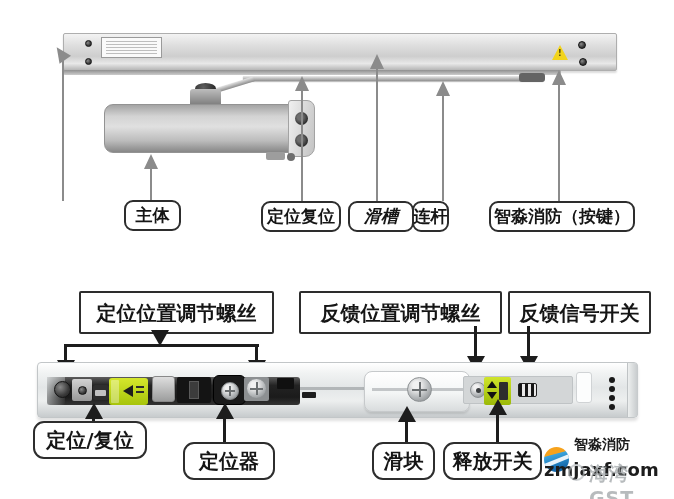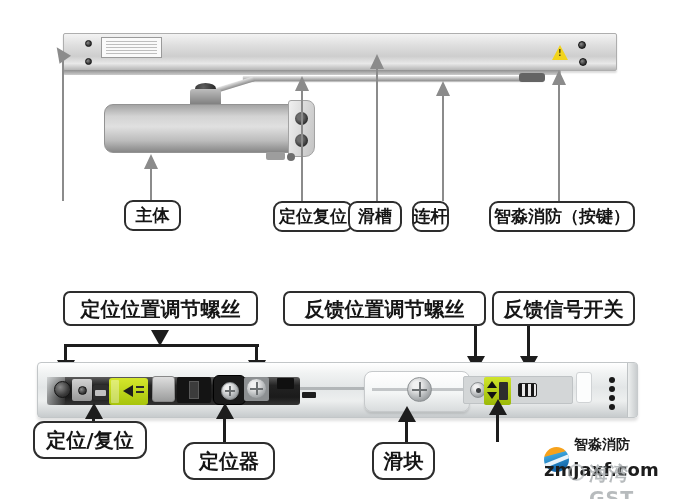--- a/index.html
+++ b/index.html
@@ -4,21 +4,21 @@
 <style>
   html,body{margin:0;padding:0;background:#fff;}
   .stage{position:relative;width:674px;height:499px;background:#ffffff;overflow:hidden;
          font-family:"DejaVu Sans","Liberation Sans",sans-serif;}
   .abs{position:absolute;}
   
   .lbl{position:absolute;box-sizing:border-box;display:flex;align-items:center;justify-content:center;
        background:#fff;border:2px solid #2d2d2d;border-radius:9px;font-weight:700;color:#151515;
        white-space:nowrap;line-height:1;}
   .lblA{height:31px;font-size:17px;}
-  .lblB{height:35px;font-size:20px;border-width:2.5px;border-radius:7px;}
+  .lblB{height:43px;font-size:20px;border-width:2.5px;border-radius:2px;margin-left:16px;}
   .lblC{height:38px;font-size:20px;border-width:2.5px;border-radius:11px;}
   
   .tg{position:absolute;width:0;height:0;border-left:7px solid transparent;border-right:7px solid transparent;border-bottom:15px solid #8b8b8b;}
   .tbu{position:absolute;width:0;height:0;border-left:9px solid transparent;border-right:9px solid transparent;border-bottom:16px solid #1d1d1d;}
   .tbd{position:absolute;width:0;height:0;border-left:9px solid transparent;border-right:9px solid transparent;border-top:16px solid #1d1d1d;}
   .vg{position:absolute;width:2px;background:#8b8b8b;}
   .vb{position:absolute;width:3px;background:#1d1d1d;}
   .hb{position:absolute;height:3px;background:#1d1d1d;}
   
   .screw-dark{position:absolute;border-radius:50%;background:radial-gradient(circle at 35% 35%,#8a8a8a,#3a3a3a 60%,#1f1f1f);border:1px solid #141414;box-sizing:border-box;}
@@ -69,22 +69,22 @@
   <div class="tg" style="left:295px;top:76px;"></div>
   <div class="vg" style="left:301px;top:90px;height:111px;"></div>
   <div class="tg" style="left:370px;top:54px;"></div>
   <div class="vg" style="left:376px;top:68px;height:133px;"></div>
   <div class="tg" style="left:436px;top:81px;"></div>
   <div class="vg" style="left:442px;top:95px;height:106px;"></div>
   <div class="tg" style="left:552px;top:70px;"></div>
   <div class="vg" style="left:558px;top:84px;height:117px;"></div>
 
   <div class="lbl lblA" style="left:124px;top:200px;width:57px;">主体</div>
-  <div class="lbl lblA" style="left:261px;top:201px;width:80px;margin-left:12px;">定位复位</div>
-  <div class="lbl lblA" style="left:348px;top:201px;width:54px;">滑槽</div>
+  <div class="lbl lblA" style="left:261px;top:201px;width:80px;">定位复位</div>
+  <div class="lbl lblA" style="left:348px;top:201px;width:66px;font-style:italic;">滑槽</div>
   <div class="lbl lblA" style="left:412px;top:201px;width:37px;">连杆</div>
   <div class="lbl lblA" style="left:489px;top:201px;width:146px;">智淼消防（按键）</div>
 
   <div class="lbl lblB" style="left:63px;top:291px;width:195px;">定位位置调节螺丝</div>
   <div class="lbl lblB" style="left:283px;top:291px;width:203px;">反馈位置调节螺丝</div>
   <div class="lbl lblB" style="left:492px;top:291px;width:143px;">反馈信号开关</div>
 
   <div class="tbd" style="left:151px;top:330px;"></div>
   <div class="hb" style="left:64px;top:344px;width:195px;"></div>
   <div class="vb" style="left:64px;top:346px;height:14px;"></div>
@@ -155,20 +155,21 @@
   <div class="tbu" style="left:216px;top:403px;"></div>
   <div class="vb" style="left:223px;top:418px;height:24px;"></div>
   <div class="tbu" style="left:398px;top:406px;"></div>
   <div class="vb" style="left:405px;top:421px;height:21px;"></div>
   <div class="tbu" style="left:489px;top:399px;"></div>
   <div class="vb" style="left:496px;top:414px;height:28px;"></div>
 
   <div class="lbl lblC" style="left:33px;top:421px;width:114px;">定位/复位</div>
   <div class="lbl lblC" style="left:183px;top:442px;width:92px;">定位器</div>
   <div class="lbl lblC" style="left:372px;top:442px;width:63px;">滑块</div>
+  <div class="lbl lblC" style="left:443px;top:442px;width:99px;">释放开关</div>
 
   <div class="abs" style="left:544px;top:447px;width:25px;height:25px;border-radius:50%;background:linear-gradient(165deg,#f6a21c 30%,#3aa3dc 33%,#1568ab 80%);overflow:hidden;">
     <div class="abs" style="left:-3px;top:12px;width:32px;height:4px;background:#fff;transform:rotate(-22deg);opacity:.9;"></div>
   </div>
   <div class="wm-brand" style="left:574px;top:436px;font-size:14px;">智淼消防</div>
   <div class="wm-brand" style="left:544px;top:459px;font-size:18px;">zmjaxf.com</div>
   <div class="abs" style="left:568px;top:464px;width:17px;height:17px;border:2.5px solid rgba(178,183,186,0.65);border-radius:50%;box-sizing:border-box;"></div>
   <div class="wm-gray" style="left:589px;top:461px;font-size:19px;">海湾GST</div>
 
 </div>

